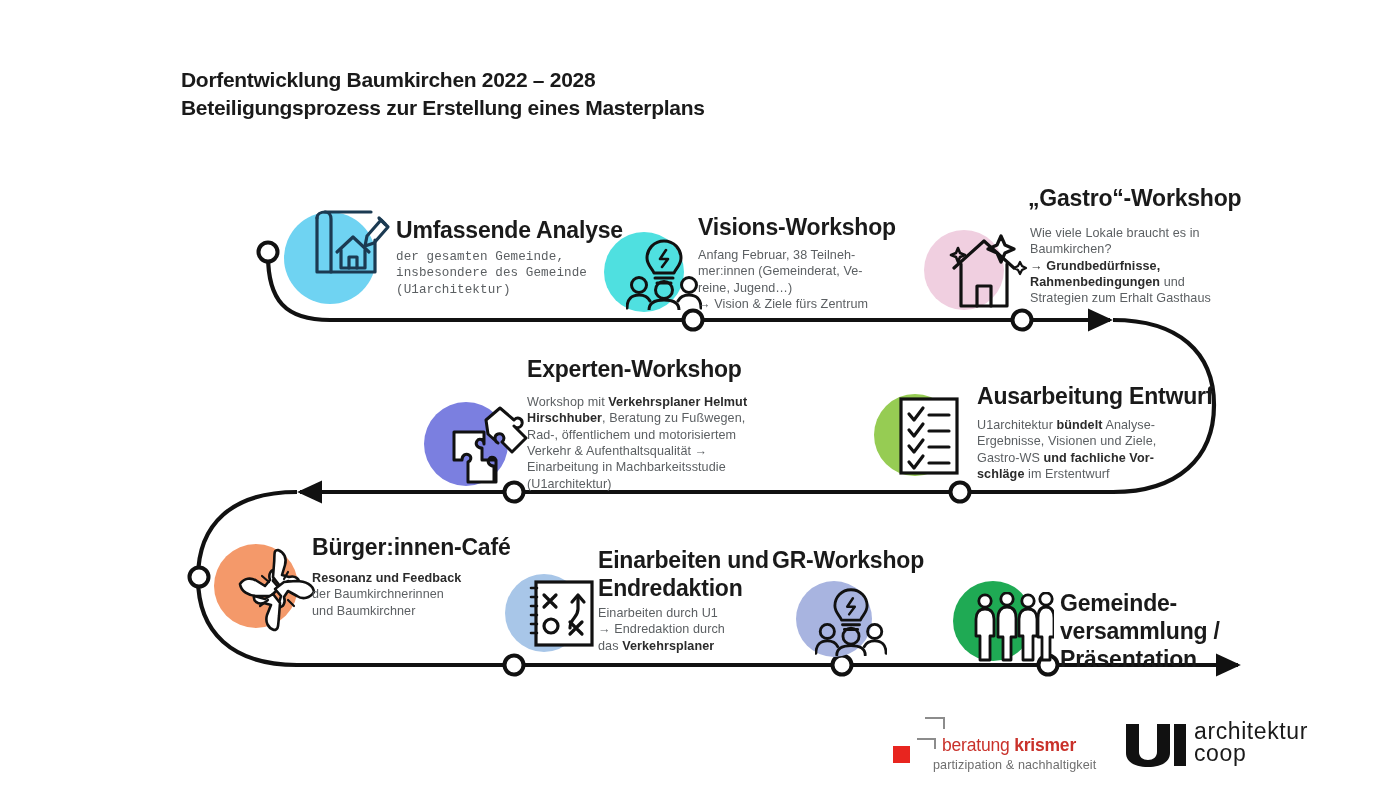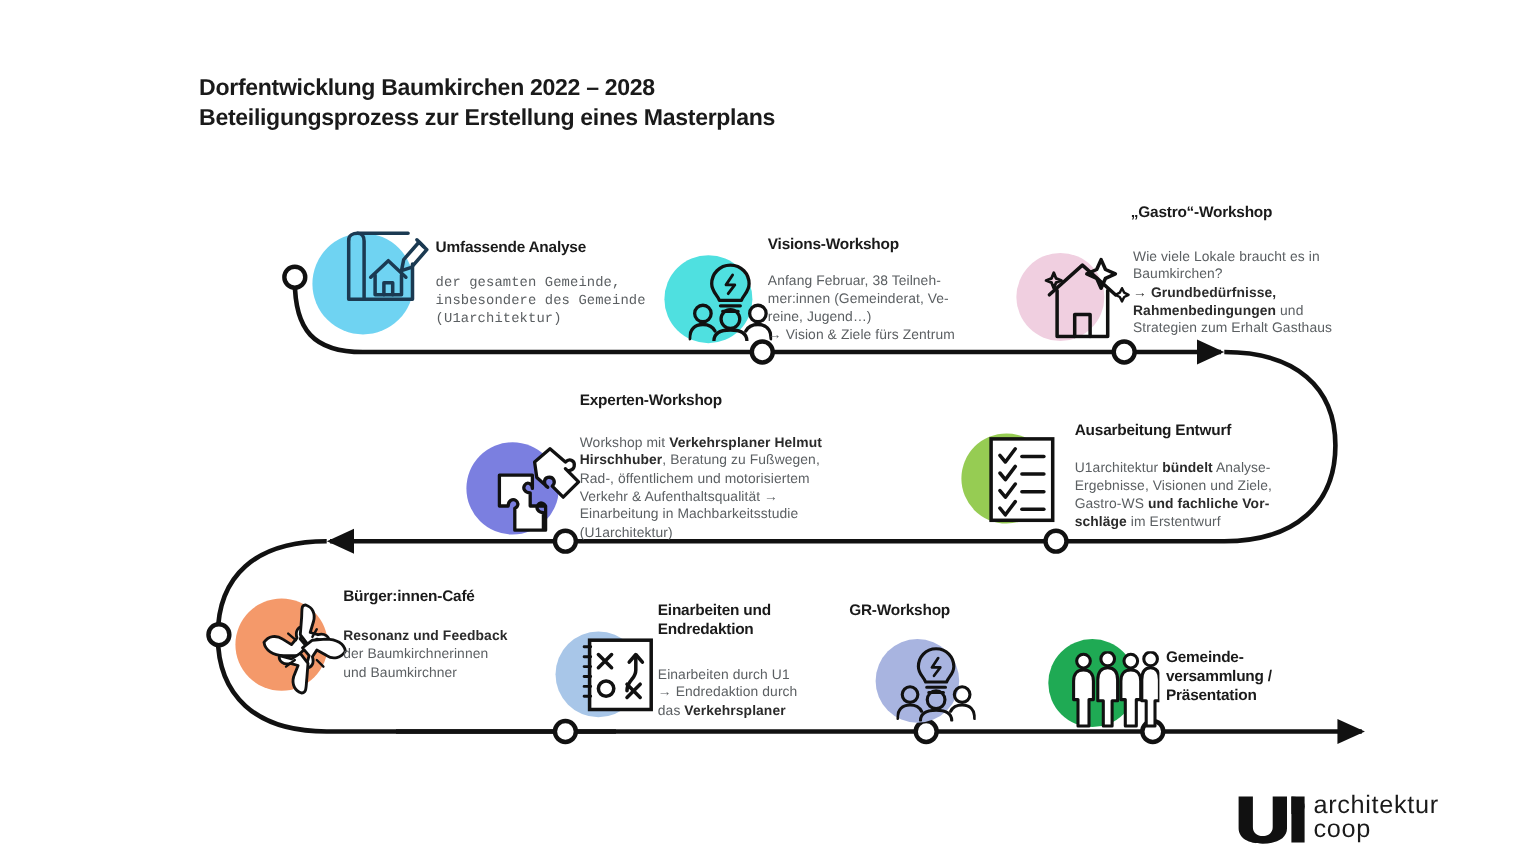--- a/index.html
+++ b/index.html
@@ -13,21 +13,21 @@
   .title-line { font-size:21px; font-weight:bold; letter-spacing:-0.3px; line-height:1.32;
                 color:#1a1a1a; white-space:nowrap; }
 
   
   #flow { position:absolute; left:0; top:0; width:1400px; height:788px; pointer-events:none; }
 
   
   .node { position:absolute; }
   .bubble { position:absolute; border-radius:50%; }
   .icon-wrap { position:absolute; }
-  .node-title { position:absolute; font-size:14px; font-weight:bold; color:#1a1a1a;
+  .node-title { position:absolute; font-size:23px; font-weight:bold; color:#1a1a1a;
                 line-height:1.22; letter-spacing:-0.2px; white-space:pre-line; }
   .node-body { position:absolute; font-size:12.6px; color:#5b5f62; line-height:1.30;
                letter-spacing:0.08px; }
   .node-body b { color:#2b2b2b; font-weight:bold; }
   .node-body .l { display:block; white-space:nowrap; }
 
   
   .logo-krismer { position:absolute; left:893px; top:712px; width:215px; height:62px; }
   .k-sq { position:absolute; left:0px; top:34px; width:17px; height:17px; background:#e8251f; }
   .k-corner1 { position:absolute; left:24px; top:26px; width:19px; height:11px;
@@ -288,20 +288,29 @@
           <circle cx="74" cy="7" r="6.2"></circle>
           <path d="M74,15 C68,15 66,19 66,26 L66,45 L70,45 L70,68 L78,68 L78,45 L82,45 L82,26 C82,19 80,15 74,15Z"></path>
         </g>
       </svg>
     </div>
     <div class="node-title" style="left:1060px;top:589px;">Gemeinde-
 versammlung /
 Präsentation</div>
   </div>
 
+  <div class="logo-krismer">
+    <div class="k-sq"></div>
+    <div class="k-corner1"></div>
+    <div class="k-corner2"></div>
+    <div class="k-t1">
+      <span>beratung </span><b>krismer</b>
+    </div>
+    <div class="k-t2">partizipation &amp; nachhaltigkeit</div>
+  </div>
 
   <div class="logo-u1">
     <div class="u1-mark">
       <svg width="64" height="46" viewBox="0 0 64 46">
         <path d="M2,2 L15,2 L15,30 C15,35 19,38 24,38 C29,38 33,35 33,30 L33,2 L46,2 L46,31
                  C46,40 37,45 24,45 C11,45 2,40 2,31 Z" fill="#111111"></path>
         <path d="M50,2 L62,2 L62,44 L50,44 Z" fill="#111111"></path>
         <path d="M50,2 C57,2 62,5 62,11 C62,16 57,18 50,18 Z" fill="#111111"></path>
       </svg>
     </div>

